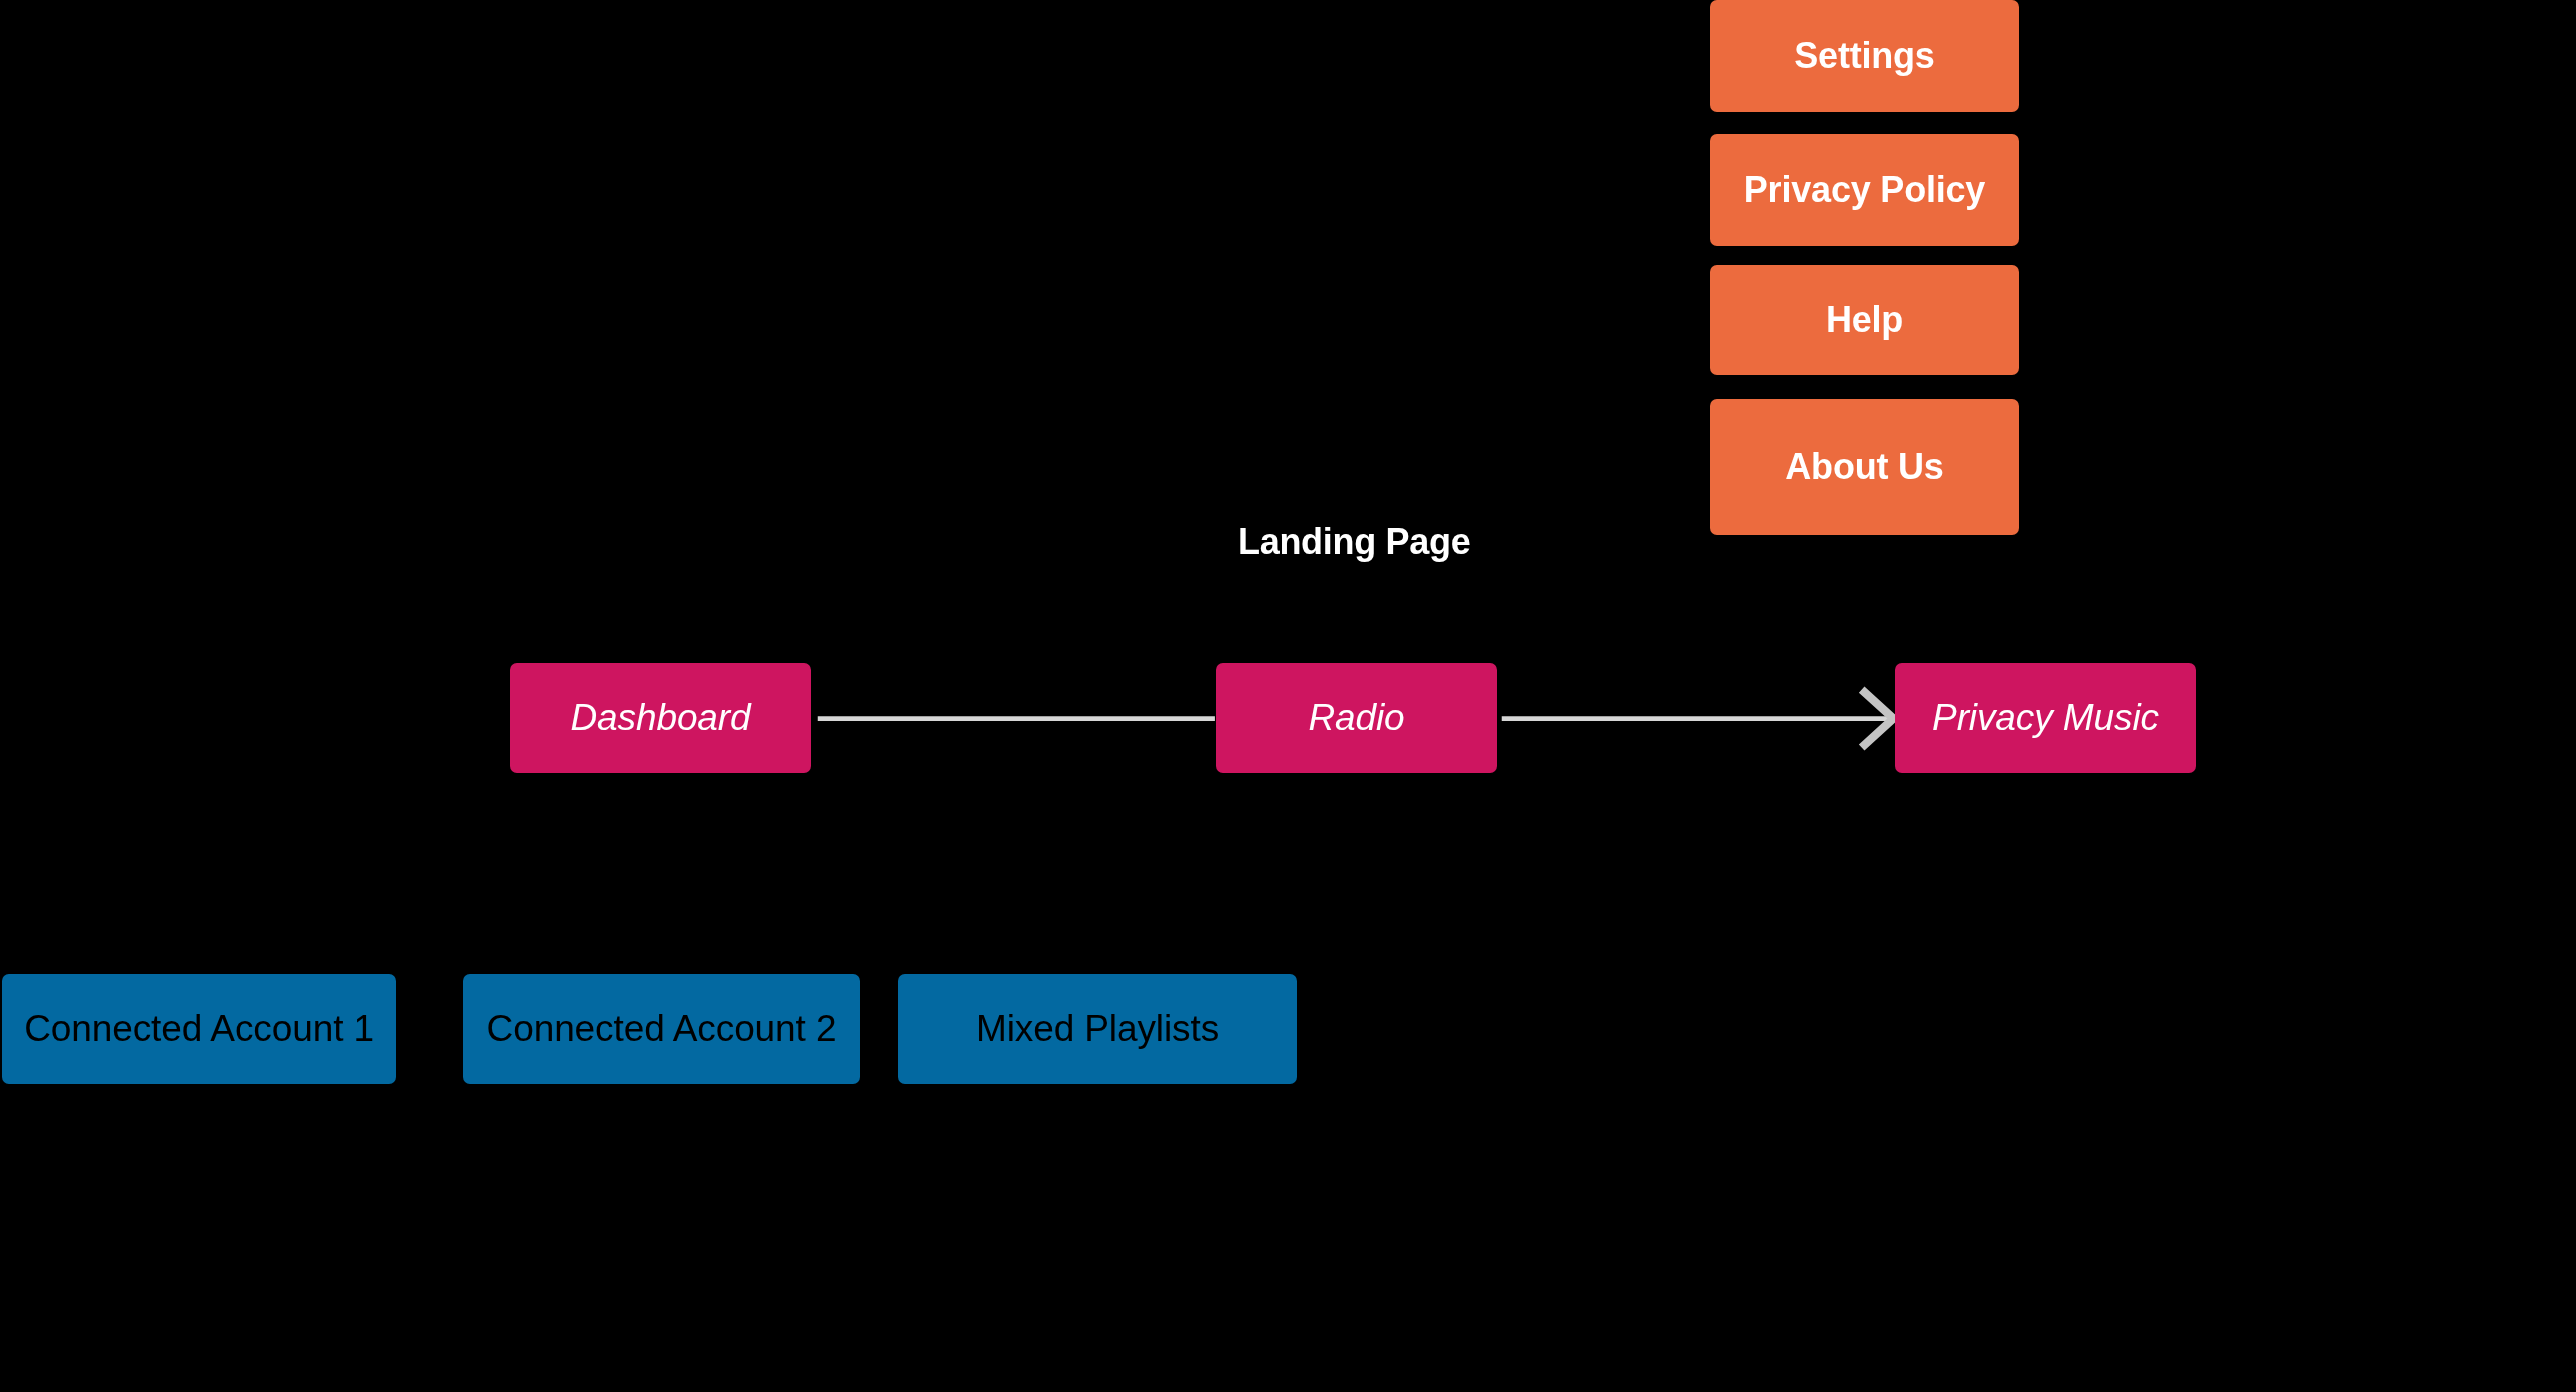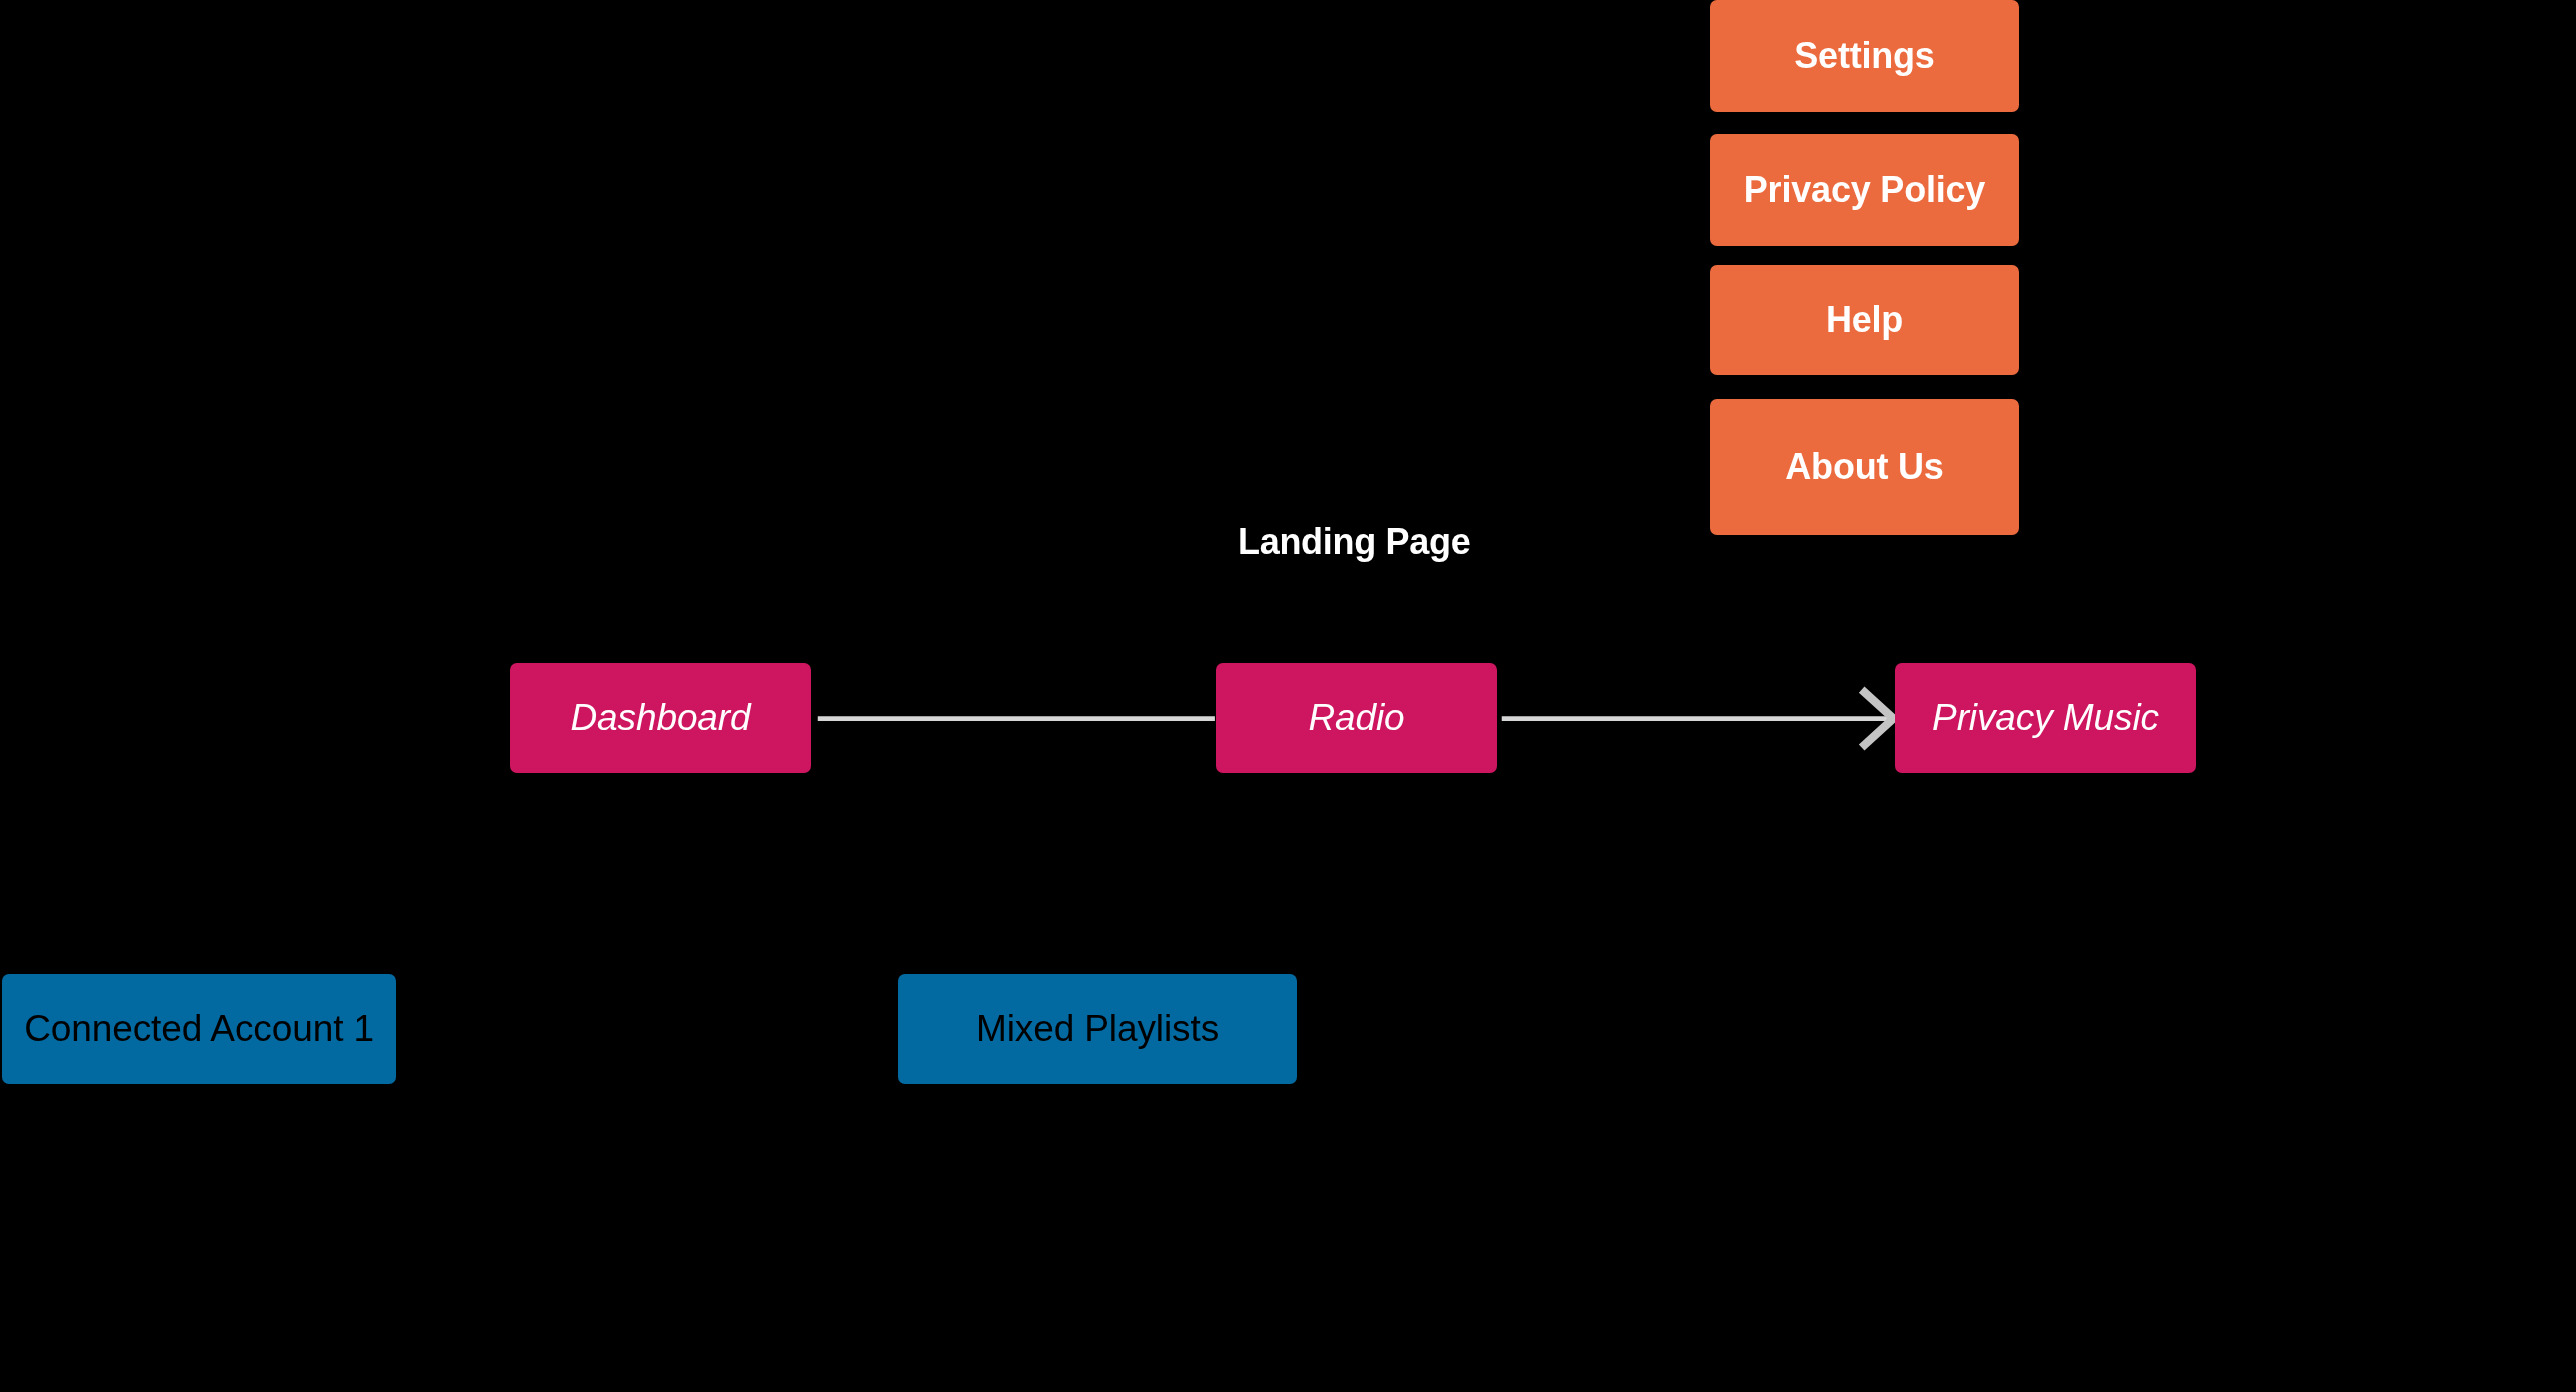--- a/index.html
+++ b/index.html
@@ -149,19 +149,22 @@
   </div>
 
   <div class="node node-pink" id="node-explore-music">
     <span>Privacy Music</span>
   </div>
 
   <div class="node node-purple" id="node-connected-1">
     <span>Connected Account 1</span>
   </div>
 
+  <div class="node node-purple" id="node-connected-2">
+    <span>Connected Account 2</span>
+  </div>
 
   <div class="node node-purple" id="node-mixed-playlists">
     <span>Mixed Playlists</span>
   </div>
 
 </div>
 
 
 </body></html>

